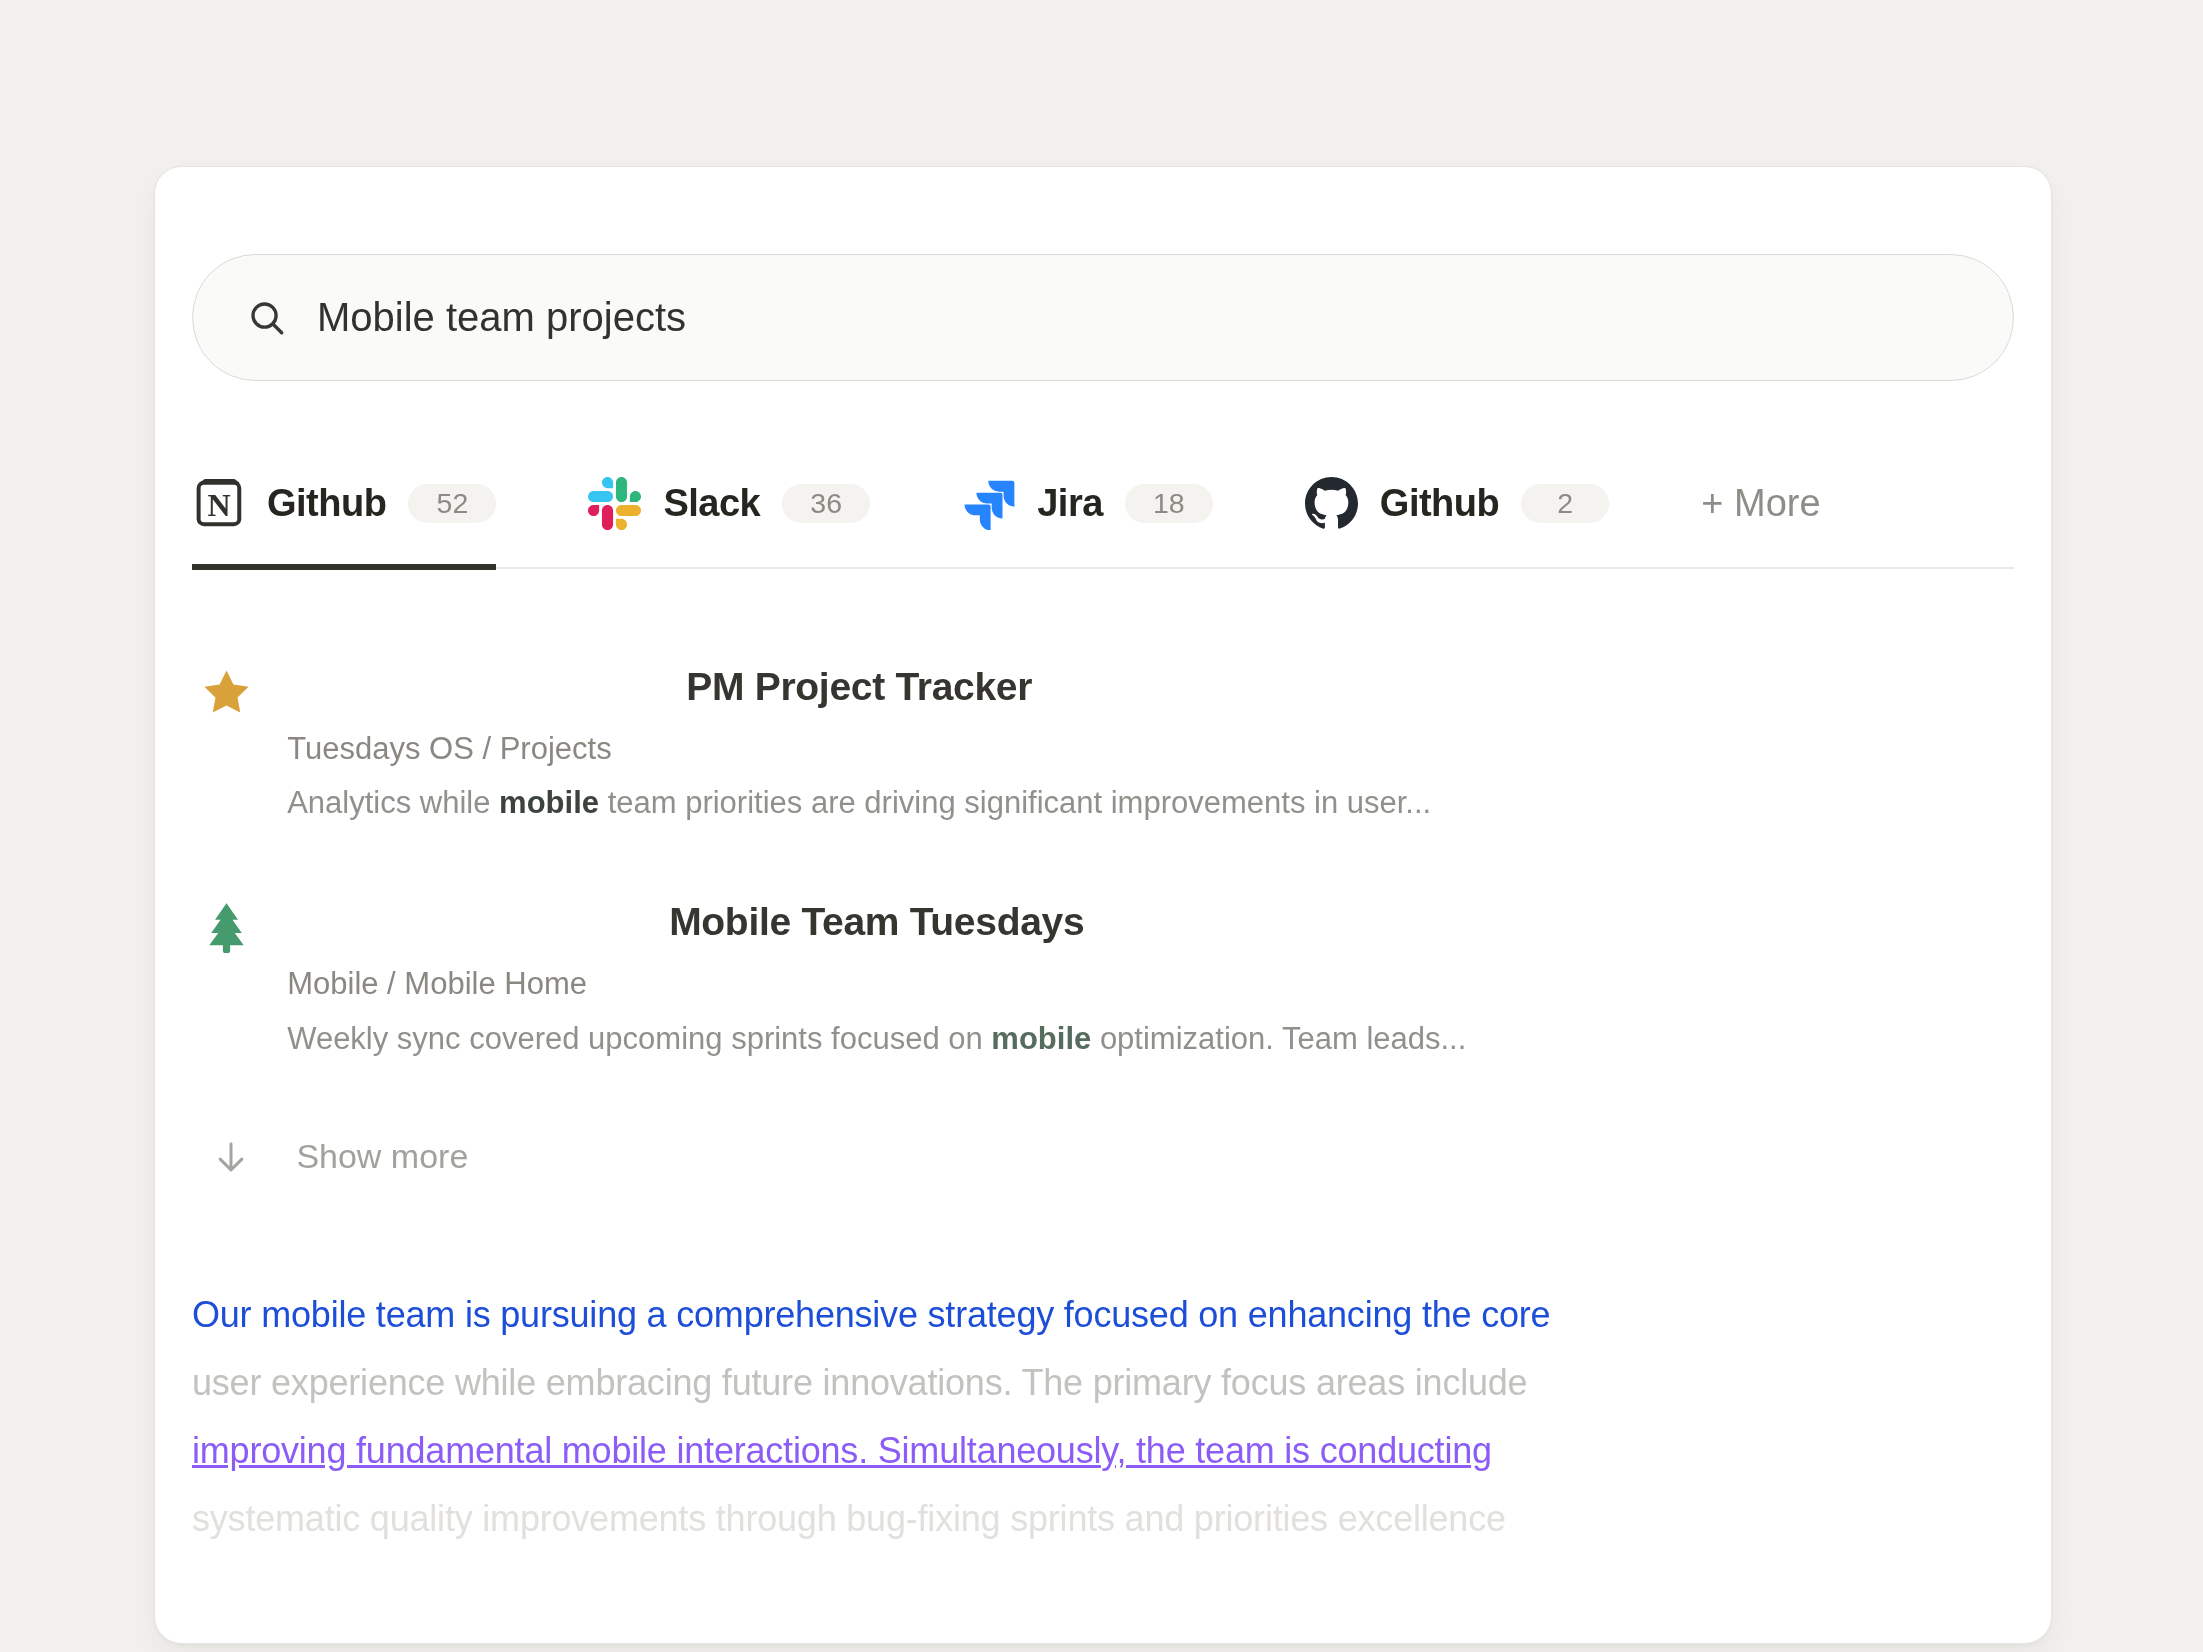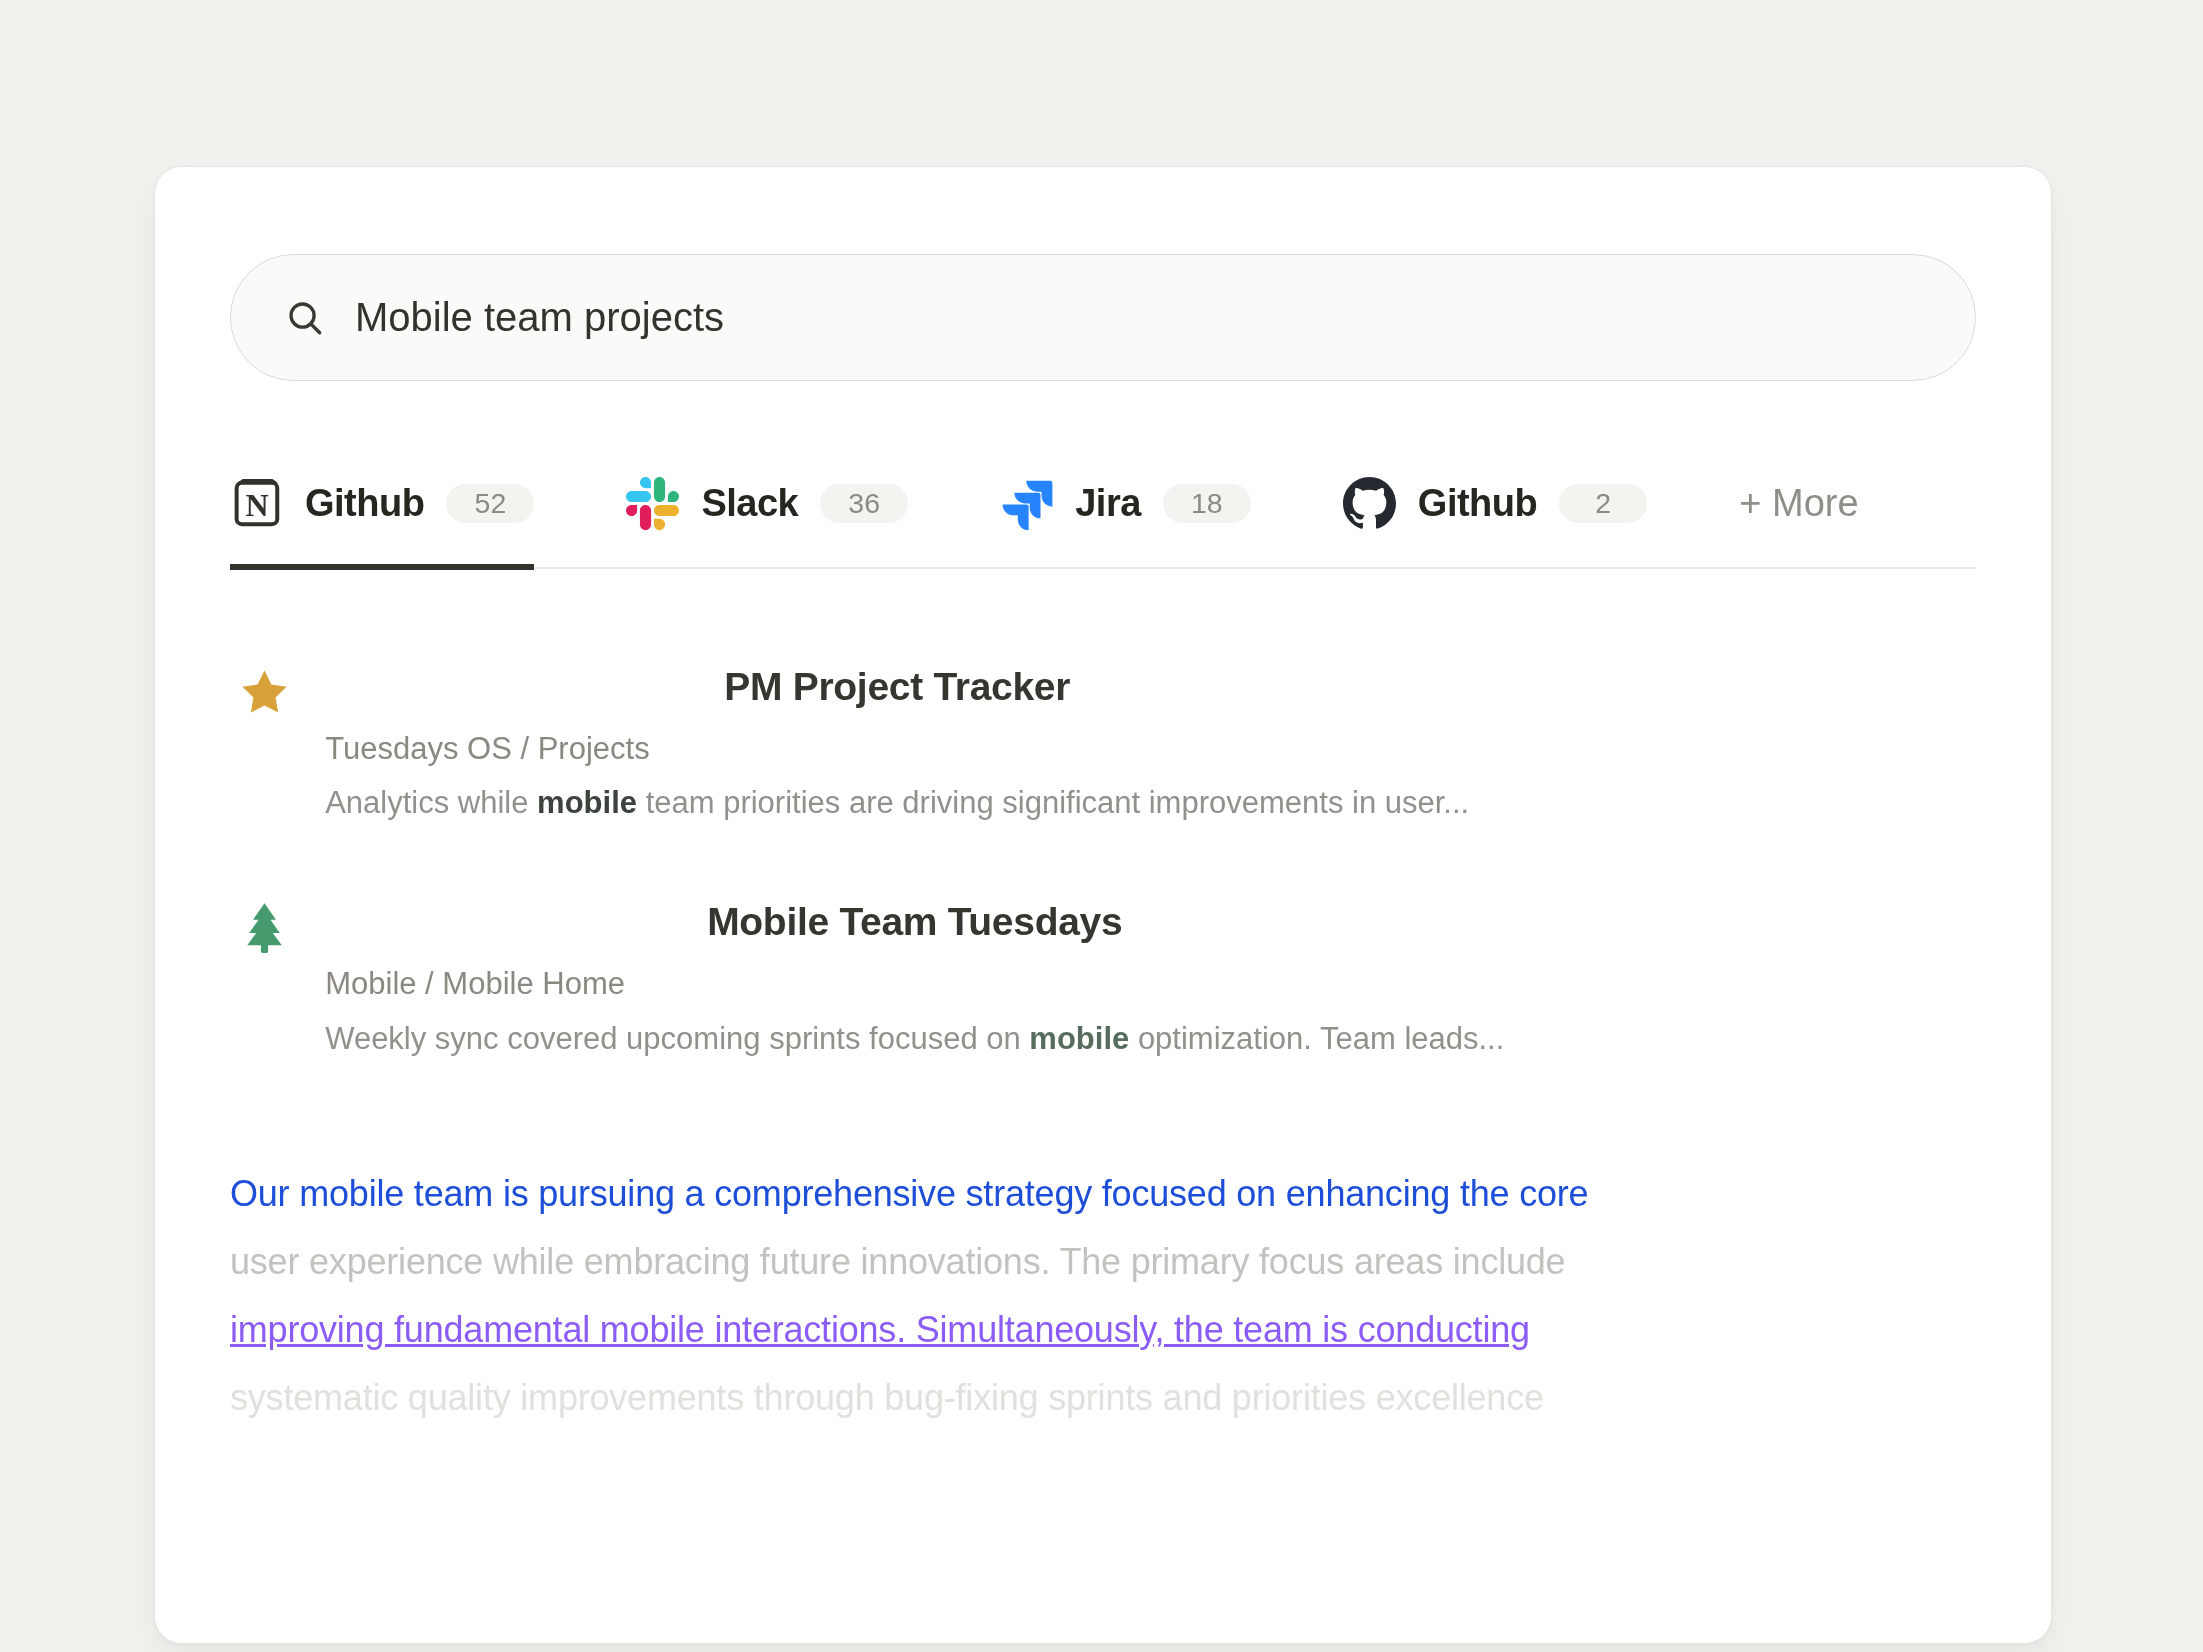--- a/index.html
+++ b/index.html
@@ -12,21 +12,21 @@
   .card {
     position: absolute;
     left: 154px; top: 166px;
     width: 1898px; height: 1478px;
     background: #ffffff;
     border: 0.9px solid #e6e4e0;
     border-radius: 27.5px;
     box-shadow: 0 1.8px 3.7px rgba(0,0,0,0.03), 0 14.7px 37px rgba(0,0,0,0.05);
     overflow: hidden;
   }
-  .card-inner { margin: 0 75px; }
+  .card-inner { margin: 0 37px; }
 
   
   .search-bar {
     margin-top: 87px;
     height: 127px;
     border: 1.8px solid #dcdad5;
     background: #fafaf8;
     border-radius: 73px;
     display: flex;
     align-items: center;
@@ -241,20 +241,28 @@
             <path d="M12 0.6 6.6 8.3h2.6L4.8 14.6h3.3L3.9 20.4h6.4V23c0 .5.4 1 1 1h1.4c.6 0 1-.5 1-1v-2.6h6.4l-4.2-5.8h3.3l-4.4-6.3h2.6L12 .6z" fill="#459A6E"></path>
           </svg>
         </span>
         <div class="result-body">
           <div class="result-title">Mobile Team Tuesdays</div>
           <div class="result-breadcrumb">Mobile / Mobile Home</div>
           <div class="result-snippet"><span>Weekly sync covered upcoming sprints focused on </span><span class="snippet-highlight">mobile</span><span> optimization. Team leads...</span></div>
         </div>
       </div>
 
+      <div class="show-more">
+        <span class="show-more-icon">
+          <svg viewBox="0 0 24 24" width="42" height="42" fill="none">
+            <path d="M12 4.5v14.5M5.8 13.2 12 19.4l6.2-6.2" stroke="#a5a39e" stroke-width="1.7" stroke-linecap="round" stroke-linejoin="round"></path>
+          </svg>
+        </span>
+        <span class="show-more-label">Show more</span>
+      </div>
     </div>
 
     <div class="summary">
       <div class="summary-line">Our mobile team is pursuing a comprehensive strategy focused on enhancing the core</div>
       <div class="summary-line">user experience while embracing future innovations. The primary focus areas include</div>
       <div class="summary-line">improving fundamental mobile interactions. Simultaneously, the team is conducting</div>
       <div class="summary-line">systematic quality improvements through bug-fixing sprints and priorities excellence</div>
     </div>
 
   </div>

